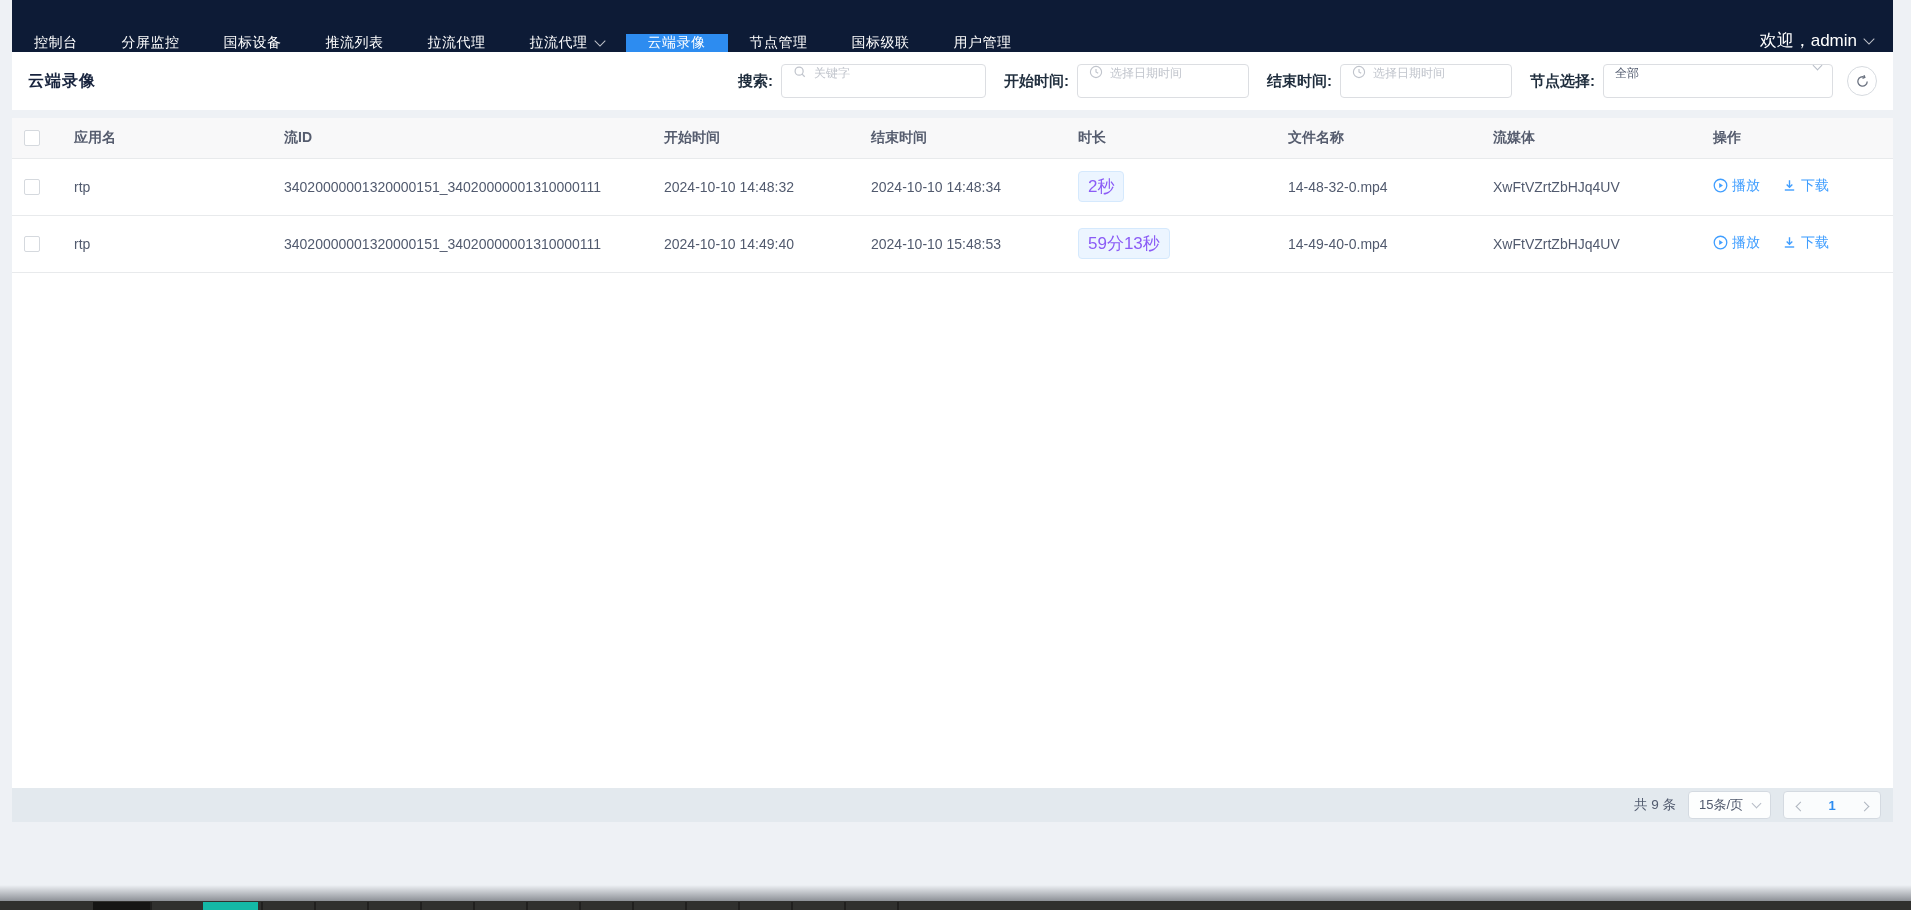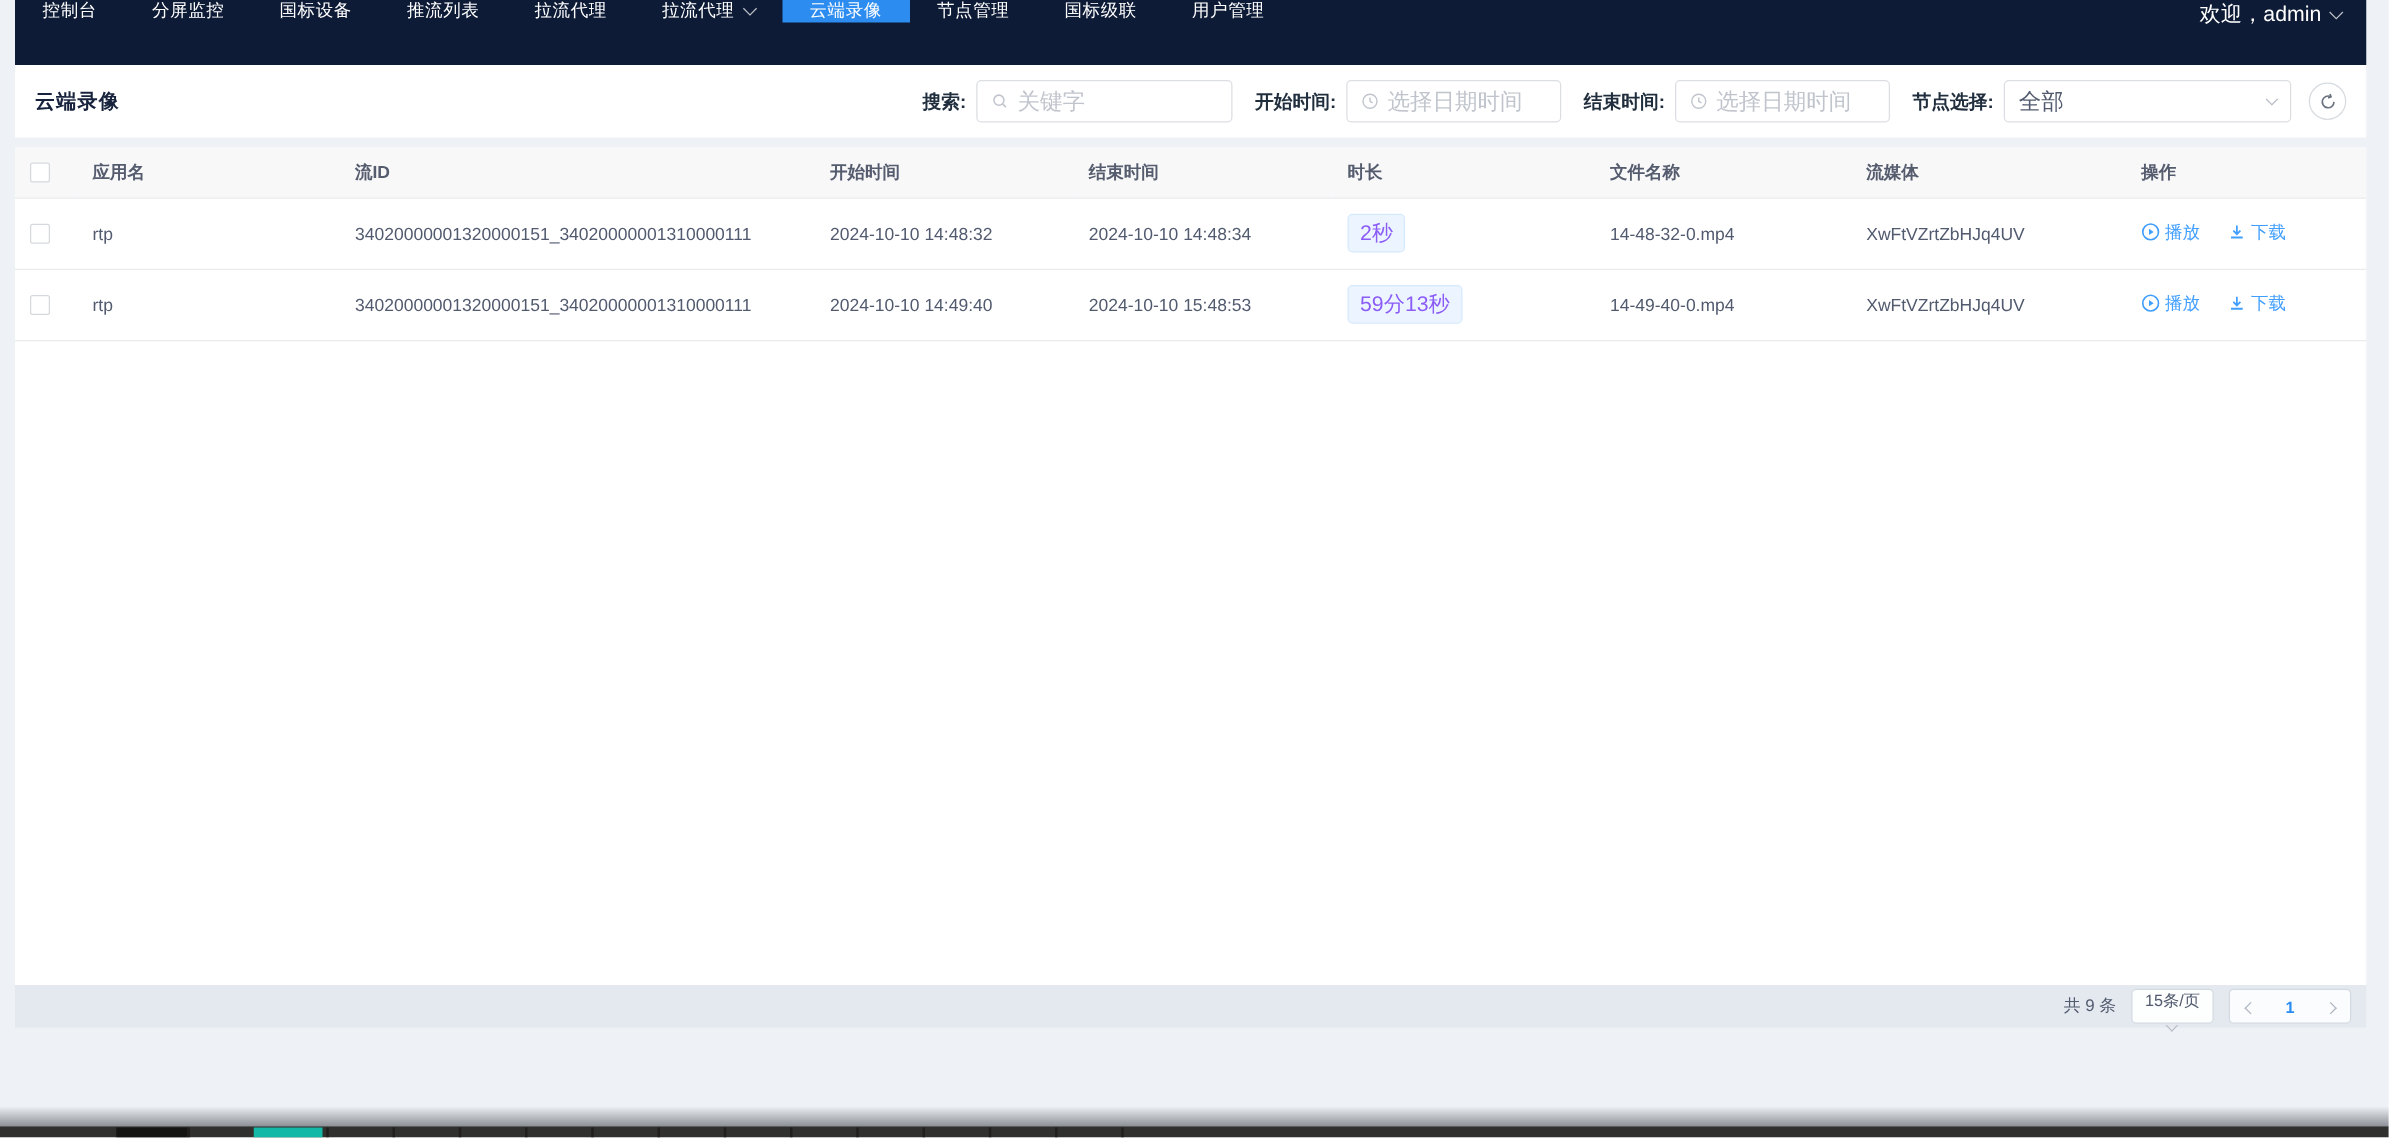--- a/index.html
+++ b/index.html
@@ -8,21 +8,21 @@
     position:relative;
     background:#eef1f5;
     font-family:"Liberation Sans","DejaVu Sans",sans-serif;
     -webkit-font-smoothing:antialiased;
   }
   .app { position:absolute; top:0; left:12px; width:1881px; }
 
   
   .navbar {
     height:52px; background:#0d1b36; color:#fff;
-    display:flex; align-items:flex-start; font-size:14px;
+    display:flex; align-items:flex-end; font-size:14px;
   }
   .nav-tabs { display:flex; align-items:stretch; }
   .nav-tab {
     display:flex; align-items:center; padding:0 22px;
     cursor:pointer; white-space:nowrap; letter-spacing:.5px;
   }
   .nav-tab.active { background:#2d8cf0; }
   .chev {
     display:inline-block; width:8px; height:8px;
     border-right:1.5px solid rgba(255,255,255,.72);
@@ -37,21 +37,21 @@
   
   .toolbar {
     background:#fff; height:58px; display:flex; align-items:center;
     padding:0 16px; margin-bottom:8px;
   }
   .page-title { font-size:16px; font-weight:700; color:#17233d; letter-spacing:1px; }
   .controls { margin-left:auto; display:flex; align-items:center; }
   .ctl-label { font-size:15px; color:#1f2d3d; font-weight:700; margin:0 8px 0 18px; white-space:nowrap; }
   .field {
     height:34px; border:1px solid #dcdee2; border-radius:4px; background:#fff;
-    display:flex; align-items:center; padding:0 11px; gap:7px; font-size:18px;
+    display:flex; padding:0 11px; gap:7px; font-size:12px;
   }
   .placeholder { color:#c0c4cc; }
   .search-field { width:205px; }
   .date-field { width:172px; }
   .select-field { width:230px; color:#515a6e; }
   .select-field .grow { flex:1; }
   .gray-chev {
     width:7px; height:7px;
     border-right:1.4px solid #b6bcc6; border-bottom:1.4px solid #b6bcc6;
     transform:rotate(45deg); margin-top:-3px; flex:0 0 auto;
@@ -90,21 +90,21 @@
 
   
   .footer {
     height:34px; background:#e3e9ee; display:flex; align-items:center;
     justify-content:flex-end; padding:0 12px; gap:12px;
   }
   .total-text { font-size:13.5px; color:#515a6e; }
   .page-size {
     height:28px; background:#fdfefe; border:1px solid #d4dae1; border-radius:4px;
     display:flex; align-items:center; gap:10px; padding:0 10px;
-    font-size:13px; color:#515a6e; cursor:pointer;flex-direction:column;
+    font-size:13px; color:#515a6e; cursor:pointer;
   }
   .pager {
     height:28px; background:#fafcfd; border:1px solid #d4dae1; border-radius:4px;
     display:flex; align-items:center; cursor:default;
   }
   .pager .pg { width:32px; text-align:center; font-size:13px; color:#aeb5bf; cursor:pointer; }
   .pager .pg.current { color:#2d8cf0; font-weight:700; }
   .pg-chev { display:inline-block; width:7px; height:7px; border-right:1.4px solid #aeb5bf; border-bottom:1.4px solid #aeb5bf; }
   .pg-chev.left  { transform:rotate(135deg); }
   .pg-chev.right { transform:rotate(-45deg); }

